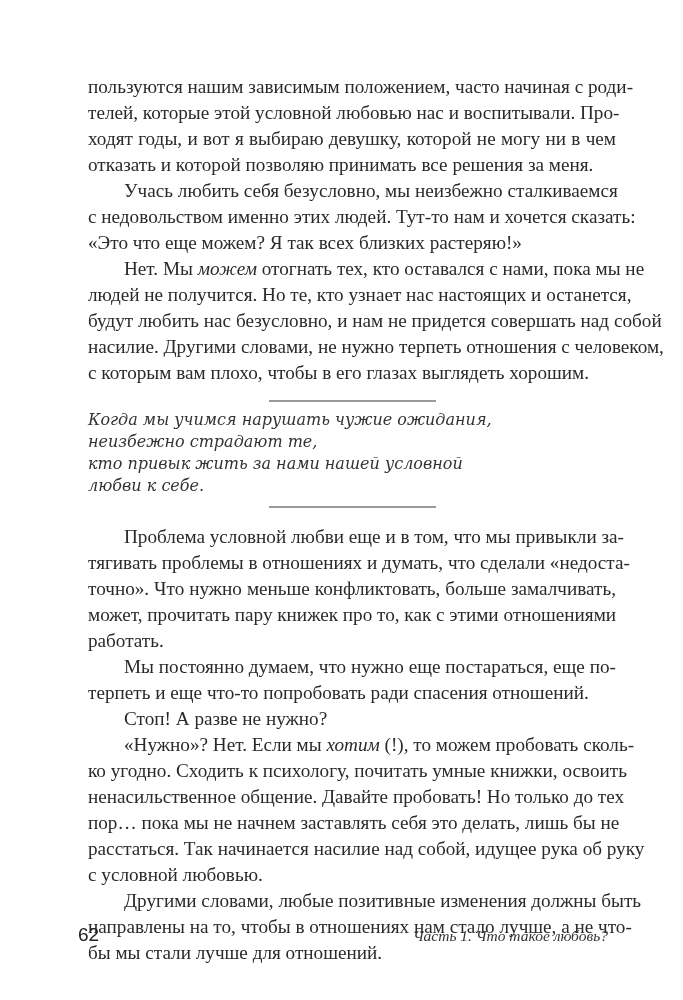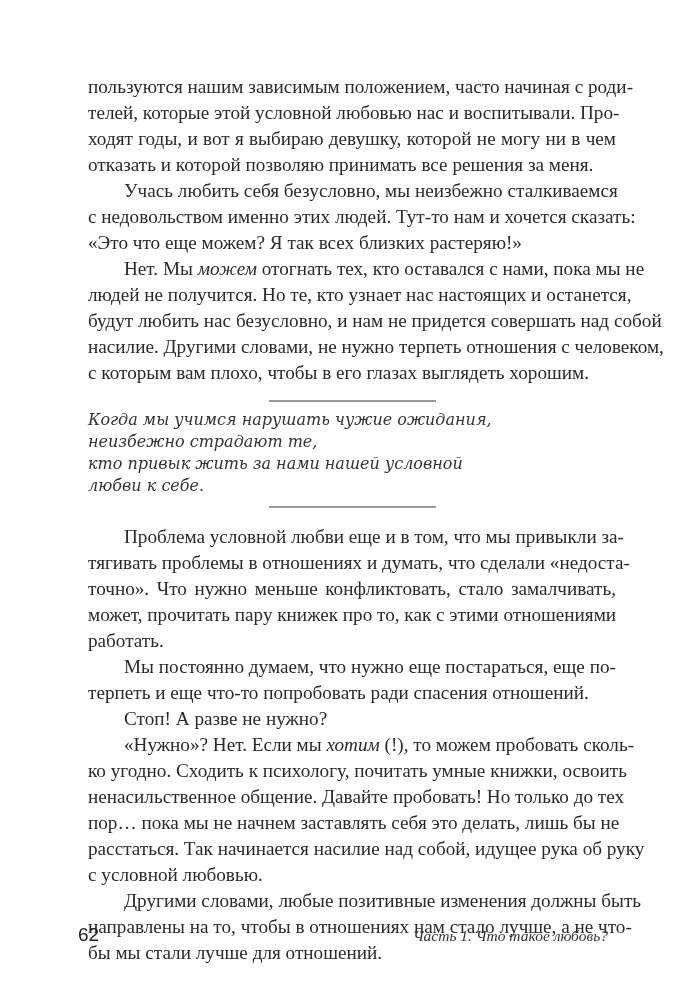--- a/index.html
+++ b/index.html
@@ -114,21 +114,21 @@
         <span class="quote-line">кто привык жить за нами нашей условной</span>
         <span class="quote-line">любви к себе.</span>
       </div>
     <div class="rule"></div>
   </div>
 
   <div id="bottom-paras">
       <div>
         <div class="line indent">Проблема условной любви еще и в том, что мы привыкли за-</div>
         <div class="line">тягивать проблемы в отношениях и думать, что сделали «недоста-</div>
-        <div class="line">точно». Что нужно меньше конфликтовать, стало замалчивать,</div>
+        <div class="line">точно». Что нужно меньше конфликтовать, больше замалчивать,</div>
         <div class="line">может, прочитать пару книжек про то, как с этими отношениями</div>
         <div class="line last">работать.</div>
       </div>
       <div>
         <div class="line indent">Мы постоянно думаем, что нужно еще постараться, еще по-</div>
         <div class="line last">терпеть и еще что-то попробовать ради спасения отношений.</div>
       </div>
       <div>
         <div class="line indent last">Стоп! А разве не нужно?</div>
       </div>

